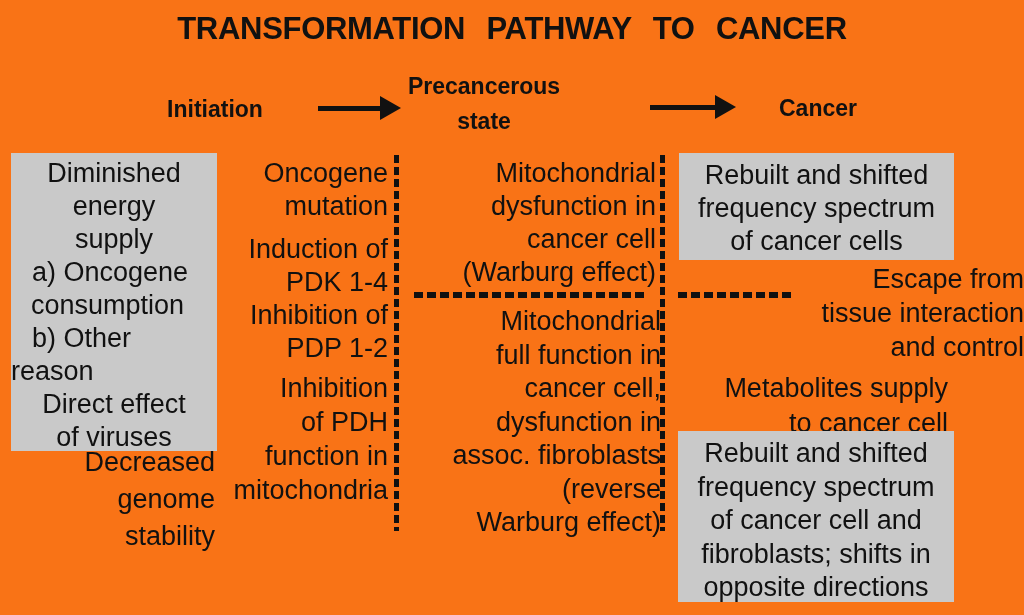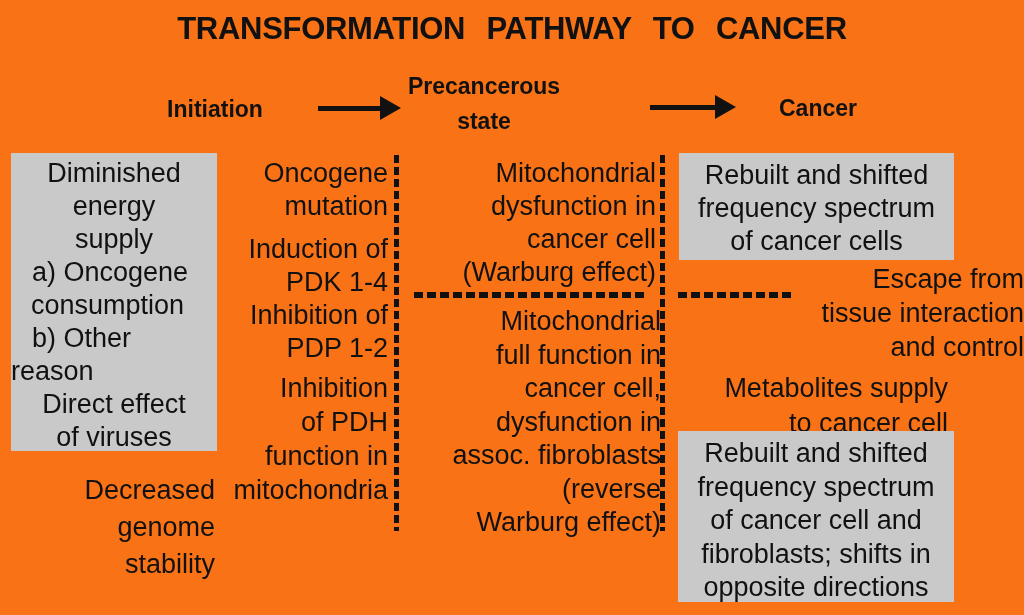--- a/index.html
+++ b/index.html
@@ -57,21 +57,21 @@
   .bl.l2 { padding-left: 20px; }
   .bl.lr { }
 
   .tblock {
     position: absolute;
     font-size: 27px;
     line-height: 33px;
     text-align: right;
     white-space: pre-line;
   }
-  .decreased { left: 15px;  top: 472px; width: 200px; line-height: 37px; }
+  .decreased { left: 15px;  top: 444px; width: 200px; line-height: 37px; }
   .col2      { left: 203px; width: 185px; }
   .col2-p1   { top: 157px; }
   .col2-p2   { top: 233px; }
   .col2-p3   { top: 299px; }
   .col2-p4   { top: 371px; line-height: 34px; }
   .col3-top  { left: 400px; top: 157px; width: 256px; }
   .col3-bot  { left: 395px; top: 305px; width: 266px; line-height: 33.5px; }
 
   .vdash {
     position: absolute;

